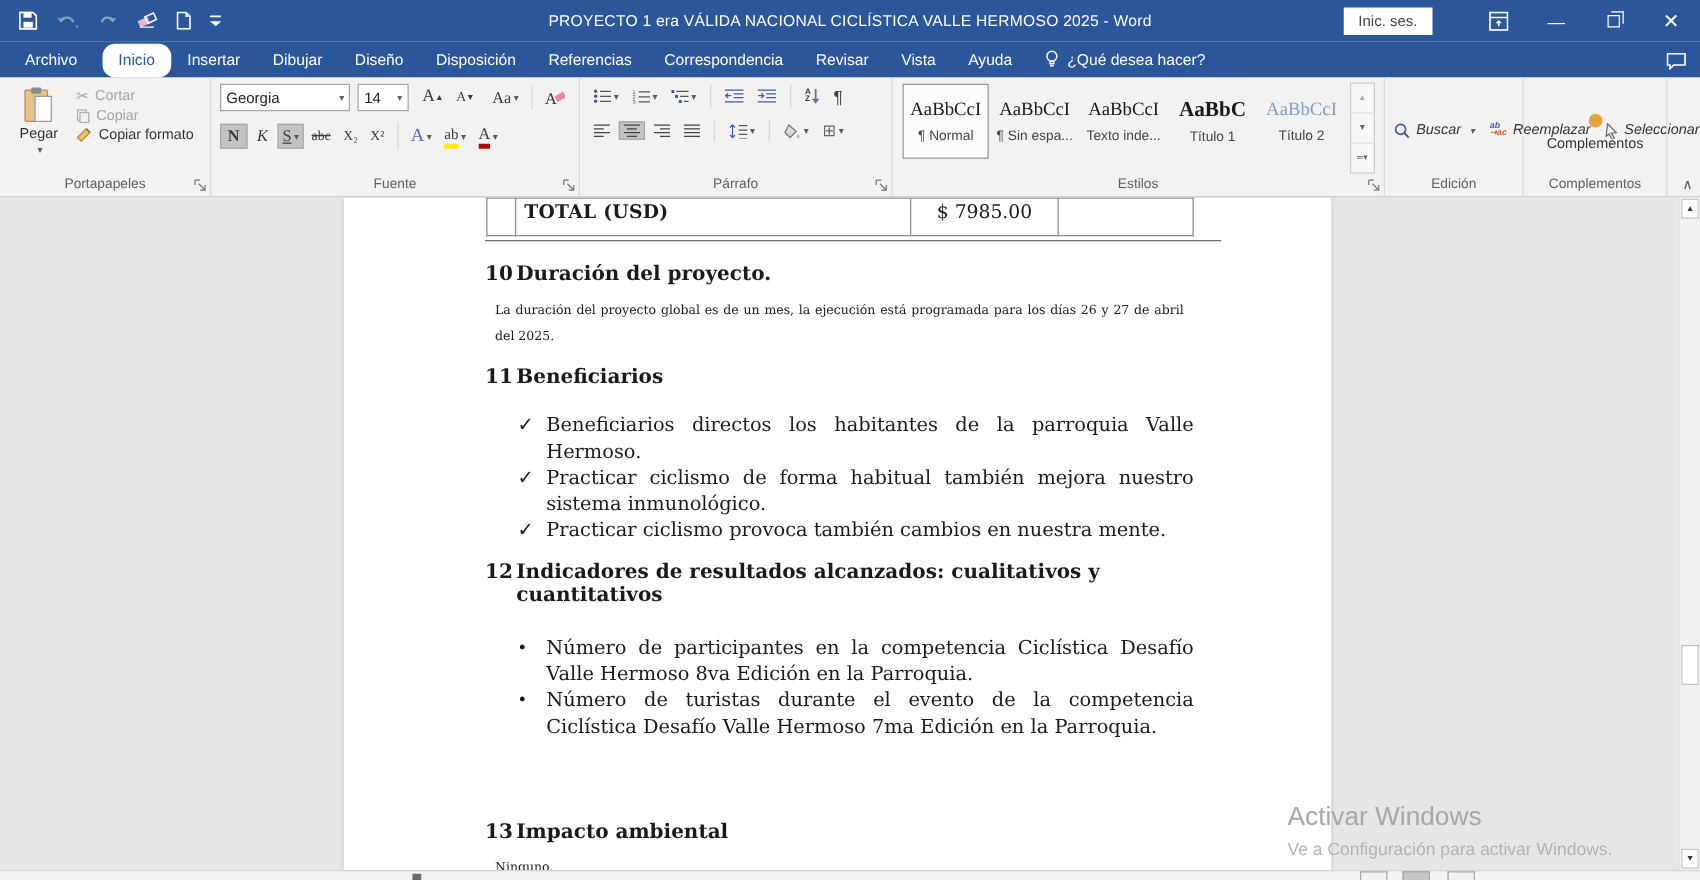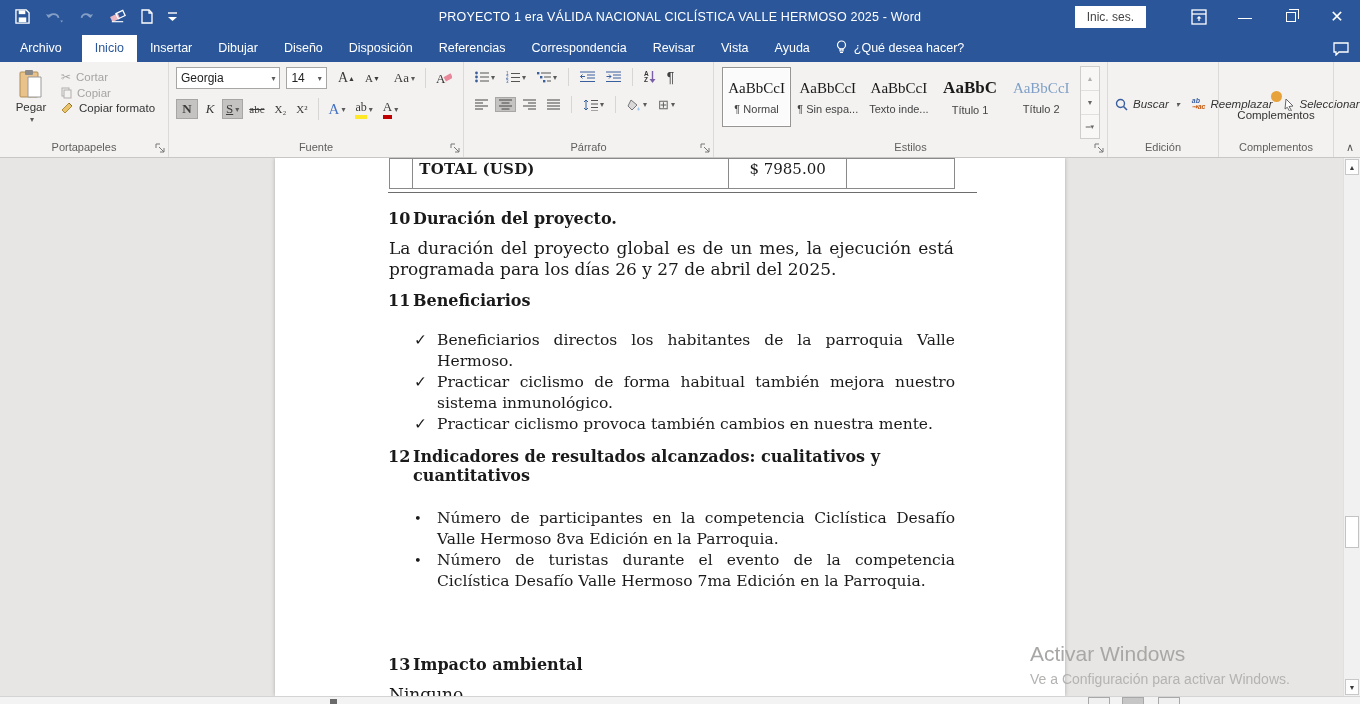--- a/index.html
+++ b/index.html
@@ -19,21 +19,21 @@
   .title-text { position:absolute; left:0; right:0; text-align:center; font-size:12.5px; letter-spacing:.2px; color:#fff; }
   .tb-right { margin-left:auto; display:flex; align-items:center; height:100%; z-index:2; }
   .signin-btn { background:#fff; color:#444; font-size:12px; padding:4px 12px; margin-right:30px; }
   .winbtn { width:46px; height:100%; display:flex; align-items:center; justify-content:center; color:#fff; font-size:14px; }
   .restore-box { width:10px; height:10px; border:1.4px solid #fff; position:relative; }
   .restore-box:before { content:""; position:absolute; left:2px; top:-4px; width:9px; height:9px; border:1.4px solid #fff; border-bottom:none; border-left:none; }
 
   
   .menubar { height:29px; background:#2b579a; display:flex; align-items:flex-end; color:#fff; }
   .tab { padding:6px 13px 7px; font-size:12.5px; white-space:nowrap; }
-  .tab.active { background:#fff; color:#2b579a; }
+  .tab.active { background:#fff; color:#2b579a;border-radius:10px; }
   .tellme { display:flex; align-items:center; gap:7px; padding:6px 13px 7px; font-size:12.5px; }
   .mb-right { margin-left:auto; padding:0 11px 6px; }
 
   
   .ribbon { height:96px; background:#f3f2f1; border-bottom:1px solid #c9c7c5; display:flex; position:relative; }
   .rgroup { display:flex; flex-direction:column; border-right:1px solid #dcdad8; height:100%; }
   .rg-body { flex:1; display:flex; padding:5px 7px 0 7px; }
   .rg-label { height:18px; font-size:11px; color:#605e5c; display:flex; align-items:center; justify-content:center; position:relative; padding:0 14px 2px; }
   .launcher { position:absolute; right:2px; bottom:3px; width:11px; height:11px; }
   .icon-txt { font-size:12px; color:#404040; }
@@ -75,21 +75,21 @@
   
   .docarea { position:absolute; top:158px; left:0; right:0; bottom:8px; background:#e8e6e4; overflow:hidden; }
   .page { position:absolute; left:275px; top:0; width:790px; height:100%; background:#fff; box-shadow:0 0 4px rgba(0,0,0,.25); padding:0 110px 0 113px; font-family:"DejaVu Serif","Liberation Serif",serif; color:#1a1a1a; }
   .doc-table { border-collapse:collapse; margin-left:1px; }
   .doc-table td { border:1px solid #8a8a8a; height:30px; vertical-align:top; font-size:15px; padding:1px 6px; }
   .table-outer { width:589px; border-bottom:1.5px solid #6d6d6d; margin-top:3px; margin-left:0; }
   .cell-total { font-weight:bold; letter-spacing:.2px; }
   .cell-amount { text-align:center; font-size:14.5px; }
   .dheading { font-size:16px; font-weight:bold; margin:0; display:flex; }
   .dheading .hnum { min-width:25px; }
-  .dpara { font-size:17px; line-height:21px; margin:1px; text-align:justify; }
+  .dpara { font-size:10px; line-height:21px; margin:8px; text-align:justify; }
   .dlist { margin:0; }
   .dli { display:flex; font-size:15.5px; line-height:21px; }
   .dli .marker { width:23px; margin-left:26px; flex:none; }
   .dli .litext { flex:1; text-align:justify; }
   .watermark { position:absolute; left:1030px; top:484px; color:#b9b7b5; pointer-events:none; }
   .wm1 { font-size:21px; color:#a9a7a5; }
   .wm2 { font-size:14px; margin-top:5px; color:#b5b3b1; }
 
   
   .vscroll { position:absolute; top:0; right:0; width:17px; height:100%; background:#f1f1f1; border-left:1px solid #e0e0e0; }

